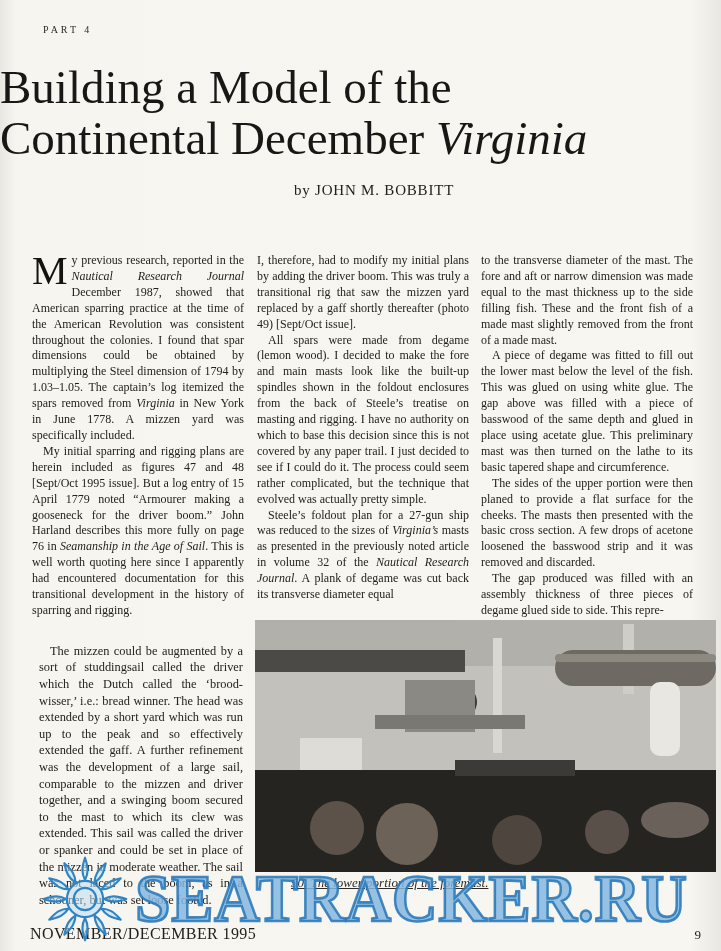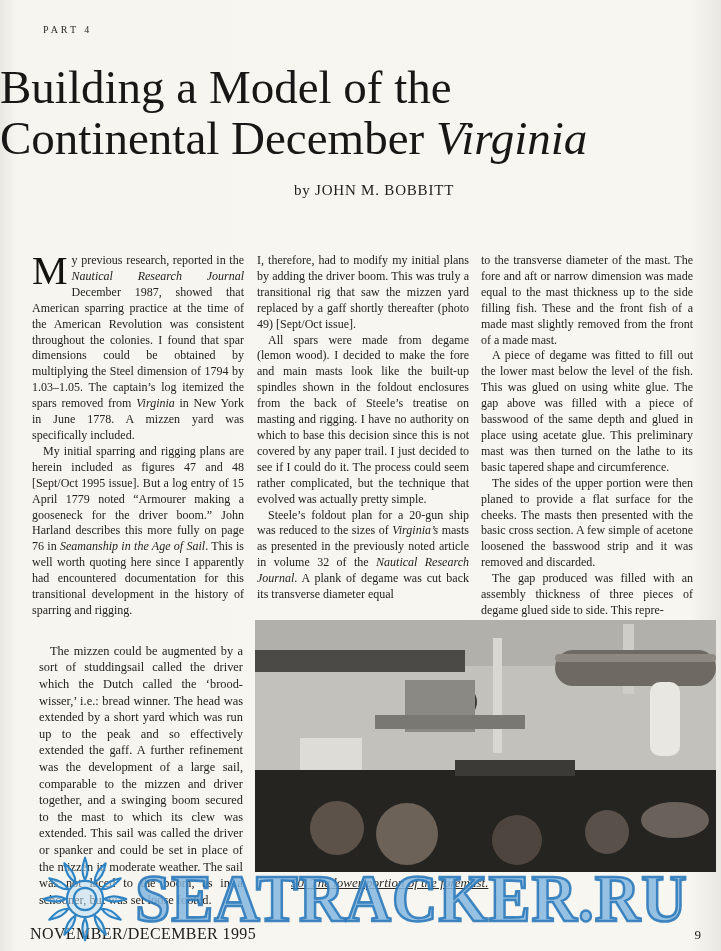--- a/index.html
+++ b/index.html
@@ -91,27 +91,27 @@
 
   <div class="col col-1">
     <p class="para"><span class="dropcap">M</span><span>y previous research, reported in the </span><i>Nautical Research Journal</i><span> December 1987, showed that American sparring practice at the time of the American Revolution was consistent throughout the colonies. I found that spar dimensions could be obtained by multiplying the Steel dimension of 1794 by 1.03–1.05. The captain’s log itemized the spars removed from </span><i>Virginia</i><span> in New York in June 1778. A mizzen yard was specifically included.</span></p>
     <p class="para"><span>My initial sparring and rigging plans are herein included as figures 47 and 48 [Sept/Oct 1995 issue]. But a log entry of 15 April 1779 noted “Armourer making a gooseneck for the driver boom.” John Harland describes this more fully on page 76 in </span><i>Seamanship in the Age of Sail</i><span>. This is well worth quoting here since I apparently had encountered documentation for this transitional development in the history of sparring and rigging.</span></p>
     <p class="para quote"><span>The mizzen could be augmented by a sort of studdingsail called the driver which the Dutch called the ‘brood-wisser,’ i.e.: bread winner. The head was extended by a short yard which was run up to the peak and so effectively extended the gaff. A further refinement was the development of a large sail, comparable to the mizzen and driver together, and a swinging boom secured to the mast to which its clew was extended. This sail was called the driver or spanker and could be set in place of the mizzen in moderate weather. The sail was not laced to the boom, as in a schooner, but was set loose footed.</span></p>
   </div>
 
   <div class="col col-2">
     <p class="para"><span>I, therefore, had to modify my initial plans by adding the driver boom. This was truly a transitional rig that saw the mizzen yard replaced by a gaff shortly thereafter (photo 49) [Sept/Oct issue].</span></p>
     <p class="para"><span>All spars were made from degame (lemon wood). I decided to make the fore and main masts look like the built-up spindles shown in the foldout enclosures from the back of Steele’s treatise on masting and rigging. I have no authority on which to base this decision since this is not covered by any paper trail. I just decided to see if I could do it. The process could seem rather complicated, but the technique that evolved was actually pretty simple.</span></p>
-    <p class="para"><span>Steele’s foldout plan for a 20-gun ship was reduced to the sizes of </span><i>Virginia’s</i><span> masts as presented in the previously noted article in volume 32 of the </span><i>Nautical Research Journal</i><span>. A plank of degame was cut back its transverse diameter equal</span></p>
+    <p class="para"><span>Steele’s foldout plan for a 27-gun ship was reduced to the sizes of </span><i>Virginia’s</i><span> masts as presented in the previously noted article in volume 32 of the </span><i>Nautical Research Journal</i><span>. A plank of degame was cut back its transverse diameter equal</span></p>
   </div>
 
   <div class="col col-3">
     <p class="para"><span>to the transverse diameter of the mast. The fore and aft or narrow dimension was made equal to the mast thickness up to the side filling fish. These and the front fish of a made mast slightly removed from the front of a made mast.</span></p>
     <p class="para"><span>A piece of degame was fitted to fill out the lower mast below the level of the fish. This was glued on using white glue. The gap above was filled with a piece of basswood of the same depth and glued in place using acetate glue. This preliminary mast was then turned on the lathe to its basic tapered shape and circumference.</span></p>
-    <p class="para"><span>The sides of the upper portion were then planed to provide a flat surface for the cheeks. The masts then presented with the basic cross section. A few simple of acetone loosened the basswood strip and it was removed and discarded.</span></p>
+    <p class="para"><span>The sides of the upper portion were then planed to provide a flat surface for the cheeks. The masts then presented with the basic cross section. A few drops of acetone loosened the basswood strip and it was removed and discarded.</span></p>
     <p class="para"><span>The gap produced was filled with an assembly thickness of three pieces of degame glued side to side. This repre-</span></p>
   </div>
 
   <div class="figure">
     <div class="photo">
       <svg width="461" height="252" viewBox="0 0 461 252">
         <rect x="0" y="0" width="461" height="252" fill="#c3c1bc"></rect>
         <rect x="0" y="0" width="461" height="46" fill="#b2b0ab"></rect>
         <rect x="0" y="30" width="210" height="22" fill="#4c4a47"></rect>
         <rect x="238" y="18" width="9" height="115" fill="#d9d7d1"></rect>

